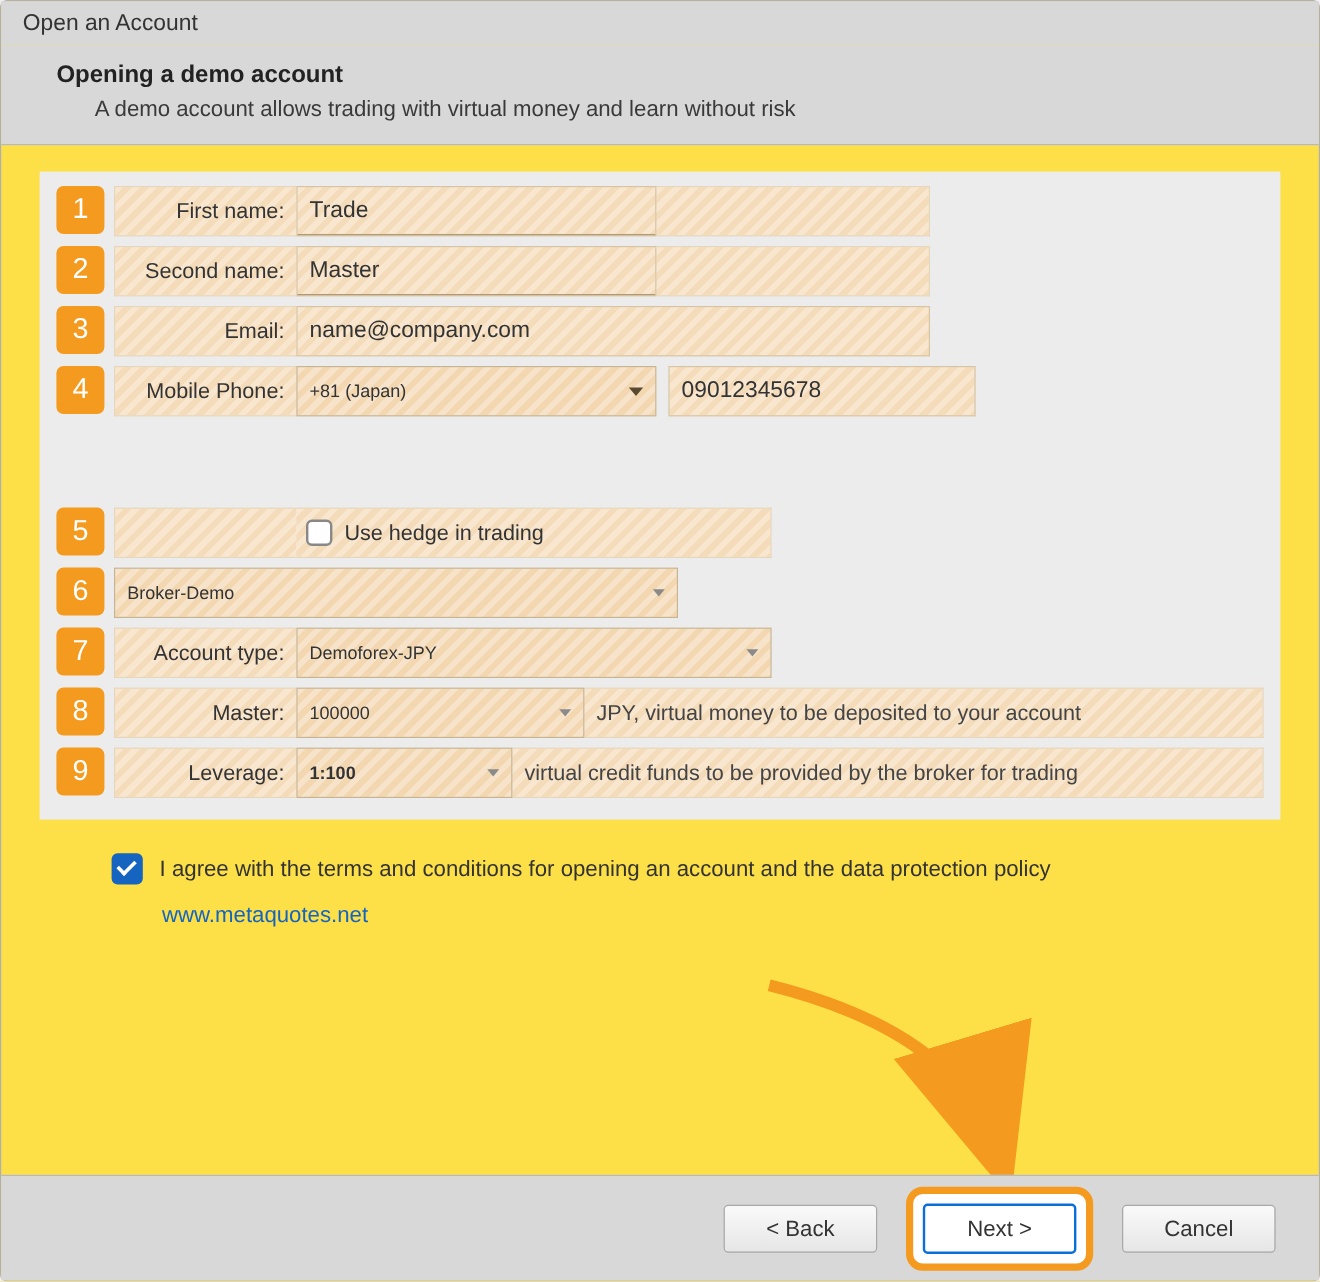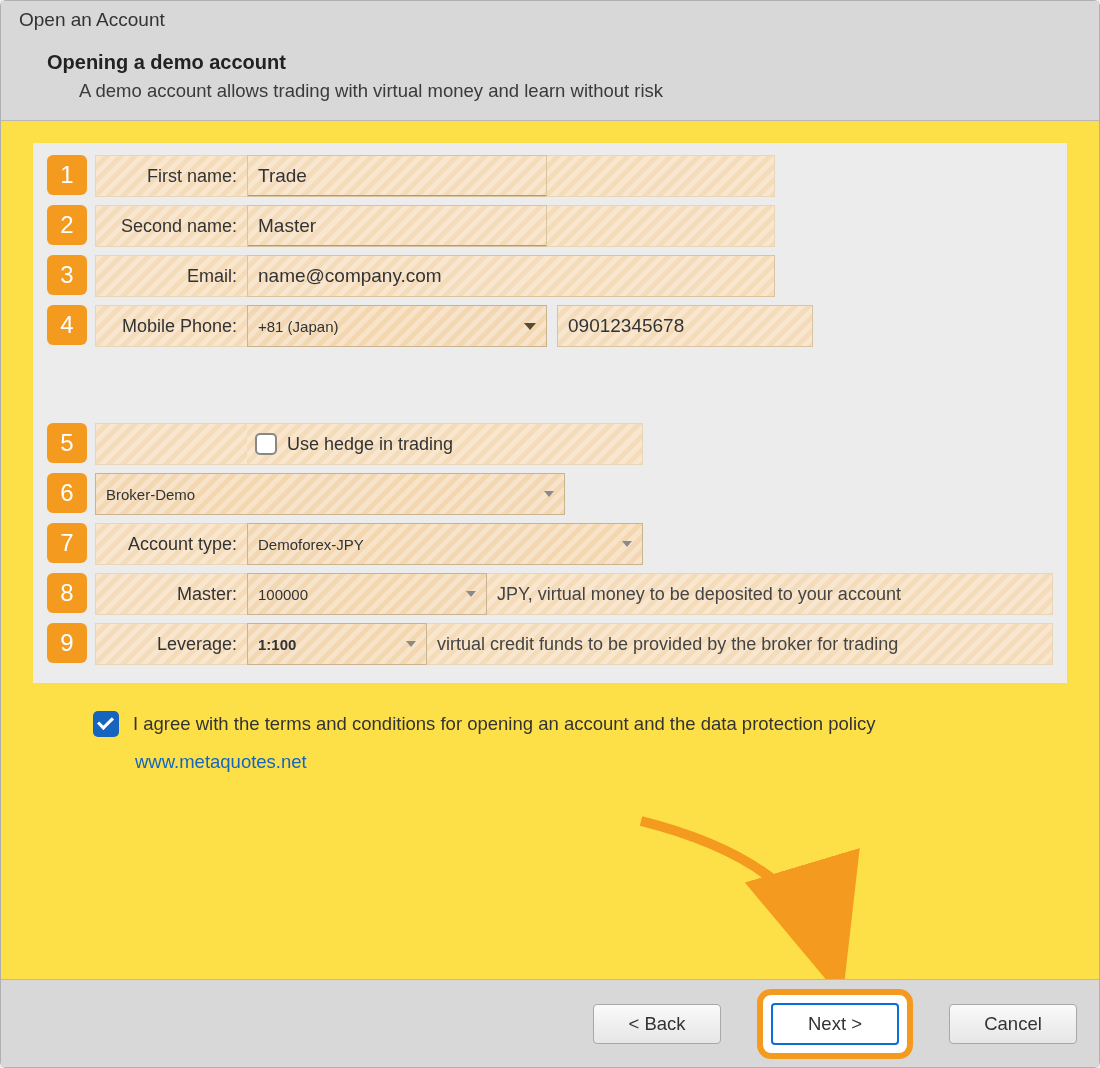--- a/index.html
+++ b/index.html
@@ -187,22 +187,22 @@
       cursor: pointer;
     }
     .button-bar {
       position: absolute;
       bottom: 0; left: 0; right: 0;
       height: 88px;
       border-top: 1px solid #b8b8b8;
       display: flex;
       align-items: center;
       justify-content: flex-end;
-      padding-right: 22px;
-      gap: 36px;
+      padding-right: 36px;
+      gap: 24px;
       background: #d8d8d8;
     }
     .btn {
       background: linear-gradient(#fafafa, #e6e6e6);
       border: 1px solid #a8a8a8;
       border-radius: 4px;
       font-size: 18.5px;
       color: #333;
       padding: 8px 24px;
       min-width: 128px;

